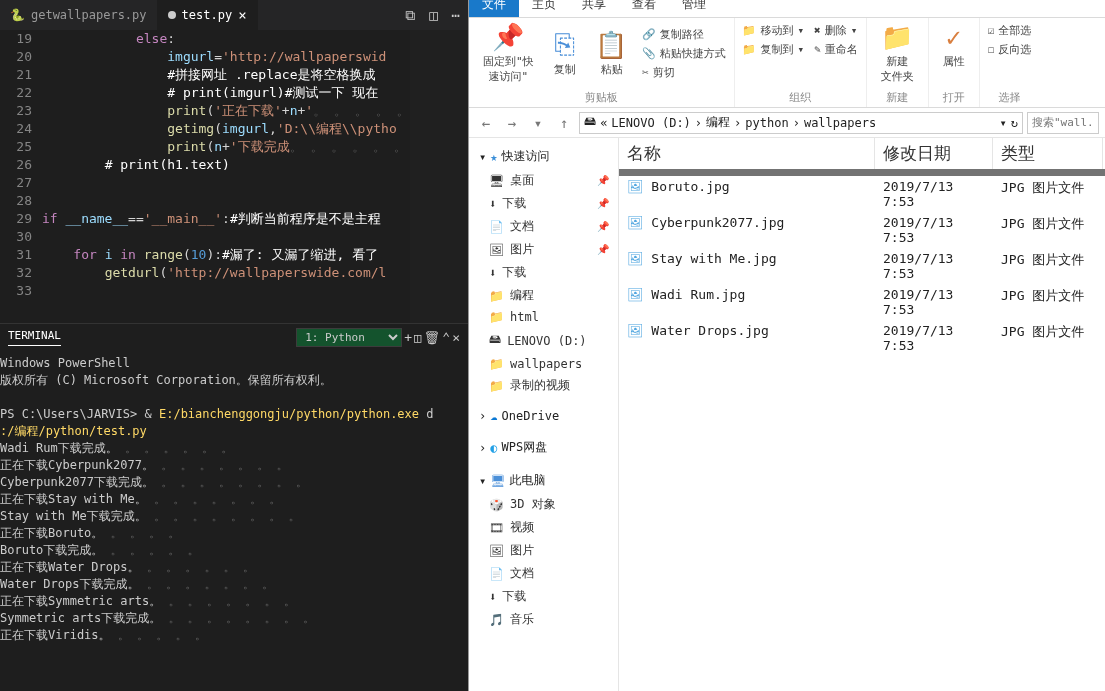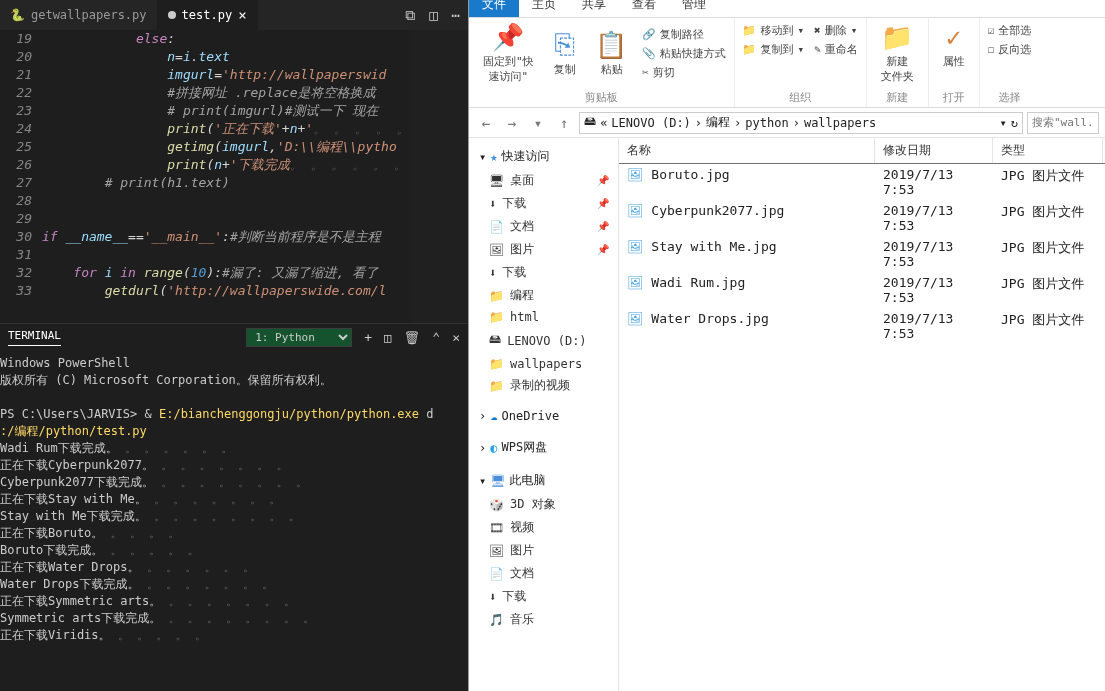--- a/index.html
+++ b/index.html
@@ -6,29 +6,29 @@
 body { width:1105px; height:691px; display:flex; overflow:hidden; background:#1e1e1e; }
 
 
 .vscode { width:468px; height:691px; background:#1e1e1e; color:#ccc; display:flex; flex-direction:column; font-size:13px; }
 .tabbar { height:30px; background:#252526; display:flex; align-items:center; position:relative; }
 .tab { height:30px; display:flex; align-items:center; padding:0 10px; gap:6px; font-size:12px; color:#999; border-right:1px solid #1e1e1e; }
 .tab.active { background:#1e1e1e; color:#fff; }
 .tab .dot { width:8px; height:8px; background:#ccc; border-radius:50%; }
 .tab .close { font-size:14px; }
 .tabright { position:absolute; right:8px; display:flex; gap:14px; font-size:14px; color:#ccc; }
-.editor-area { flex:1; display:flex; overflow:hidden;font-style:italic; }
+.editor-area { flex:1; display:flex; overflow:hidden; }
 .gutter { width:42px; text-align:right; padding-right:10px; color:#858585; }
 .gutter div { height:18px; line-height:18px; }
 .code { flex:1; font-family:Consolas,monospace; font-size:13px; line-height:18px; position:relative; overflow:hidden; }
 .code .line { height:18px; white-space:pre; }
 .minimap { width:58px; background:#202020; }
-.c-key{color:#c586c0;} .c-var{color:#9cdcfe;} .c-str{color:#ce9178;} .c-com{color:#a3a3a3;} .c-fn{color:#dcdcaa;} .c-op{color:#d4d4d4;} .c-def{color:#569cd6;}
+.c-key{color:#c586c0;} .c-var{color:#9cdcfe;} .c-str{color:#ce9178;} .c-com{color:#ffffff;} .c-fn{color:#dcdcaa;} .c-op{color:#d4d4d4;} .c-def{color:#569cd6;}
 .dots{color:#5a5a5a;}
-.term-head { height:28px; display:flex; align-items:center; border-top:1px solid #333; padding:0 8px; gap:12px; font-size:11px; color:#ccc; }
+.term-head { height:28px; display:flex; align-items:center; border-top:1px solid #333; padding:0 8px; gap:2px; font-size:11px; color:#ccc; }
 .term-head .lab.active { color:#fff; border-bottom:1px solid #fff; padding-bottom:3px; }
 .term-head .sel { background:#14532d; border:1px solid #3c3c3c; color:#ccc; font-size:11px; padding:1px 20px 1px 4px; margin-left:auto; }
 .term-head .ic { font-size:13px; }
 .terminal { flex:0 0 340px; background:#1e1e1e; color:#ccc; font-family:Consolas,monospace; font-size:12px; padding:4px 0; line-height:17px; overflow:hidden; }
 .t-yellow{color:#ffd966;} .t-normal{color:#ccc;}
 .tdots{color:#666;}
 
 
 .explorer { width:637px; height:691px; background:#fff; color:#222; display:flex; flex-direction:column; font-size:12px; border-left:1px solid #999; }
 .ex-tabs { height:18px; display:flex; align-items:flex-end; background:#fff; border-bottom:1px solid #dadada; }
@@ -44,21 +44,21 @@
 .addrbar { height:30px; display:flex; align-items:center; padding:0 6px; gap:4px; border-bottom:1px solid #e5e5e5; }
 .navico { width:22px; text-align:center; color:#777; font-size:14px; }
 .addr { flex:1; border:1px solid #ccc; height:22px; display:flex; align-items:center; font-size:12px; padding:0 4px; gap:4px; }
 .crumb { display:flex; align-items:center; gap:4px; }
 .searchbox { width:72px; border:1px solid #ccc; height:22px; font-size:11px; padding:0 4px; color:#888; }
 .explorer-body { flex:1; display:flex; overflow:hidden; }
 .navpane { width:150px; border-right:1px solid #e5e5e5; padding:6px 0; overflow-y:auto; font-size:12px; }
 .navitem { display:flex; align-items:center; padding:3px 8px 3px 20px; gap:6px; color:#333; }
 .navhead { padding:4px 8px 4px 10px; display:flex; align-items:center; gap:4px; font-size:12px; }
 .filelist { flex:1; display:flex; flex-direction:column; }
-.flhead { display:flex; border-bottom:1px solid #737373; font-size:12px; color:#333; }
+.flhead { display:flex; border-bottom:7px solid #737373; font-size:17px; color:#333; }
 .flhead div { padding:4px 8px; border-right:1px solid #e5e5e5; }
 .frow { display:flex; font-size:13px; padding:2px 0; }
 .frow div { padding:1px 8px; }
 .col-name{width:256px;} .col-date{width:118px;} .col-type{width:110px;}
 .pin { color:#bbb; font-size:10px; }
 </style>
 </head>
 <body>
 
 <div class="vscode">
@@ -91,21 +91,20 @@
         <div>27</div>
         <div>28</div>
         <div>29</div>
         <div>30</div>
         <div>31</div>
         <div>32</div>
         <div>33</div>
       </div>
     <div class="code" id="codelines">
         <div class="line">            <span class="c-key">else</span><span class="c-op">:</span></div>
-        <div class="line">                <span class="c-var">n</span><span class="c-op">=</span><span class="c-var">i</span><span class="c-op">.</span><span class="c-var">text</span></div>
         <div class="line">                <span class="c-var">imgurl</span><span class="c-op">=</span><span class="c-str">'http://wallpaperswid</span></div>
         <div class="line">                <span class="c-com">#拼接网址 .replace是将空格换成</span></div>
         <div class="line">                <span class="c-com"># print(imgurl)#测试一下 现在</span></div>
         <div class="line">                <span class="c-fn">print</span><span class="c-op">(</span><span class="c-str">'正在下载'</span><span class="c-op">+</span><span class="c-var">n</span><span class="c-op">+</span><span class="c-str">'</span><span class="dots">。 。 。 。 。</span></div>
         <div class="line">                <span class="c-fn">getimg</span><span class="c-op">(</span><span class="c-var">imgurl</span><span class="c-op">,</span><span class="c-str">'D:\\编程\\pytho</span></div>
         <div class="line">                <span class="c-fn">print</span><span class="c-op">(</span><span class="c-var">n</span><span class="c-op">+</span><span class="c-str">'下载完成</span><span class="dots">。 。 。 。 。 。</span></div>
         <div class="line">        <span class="c-com"># print(h1.text)</span></div>
         <div class="line"></div>
         <div class="line"></div>
         <div class="line"><span class="c-key">if</span> <span class="c-var">__name__</span><span class="c-op">==</span><span class="c-str">'__main__'</span><span class="c-op">:</span><span class="c-com">#判断当前程序是不是主程</span></div>

